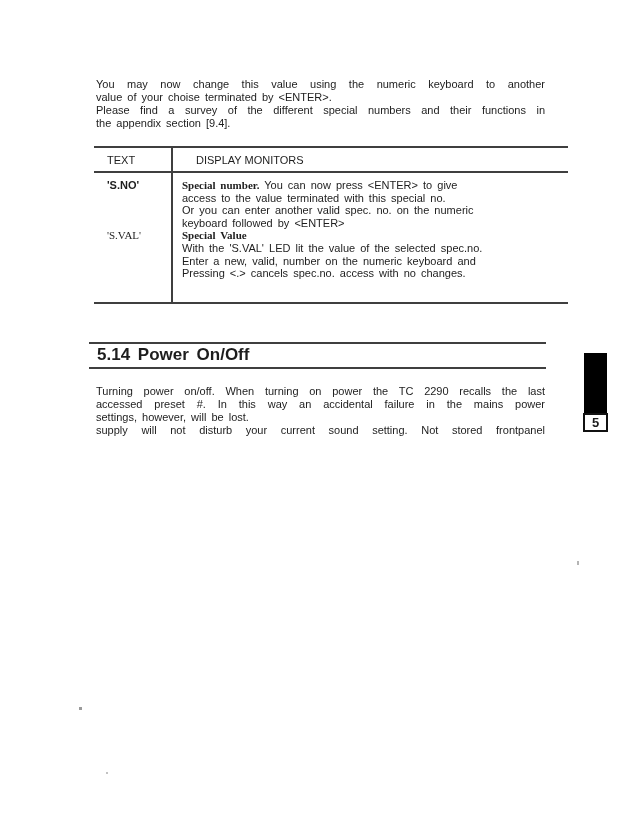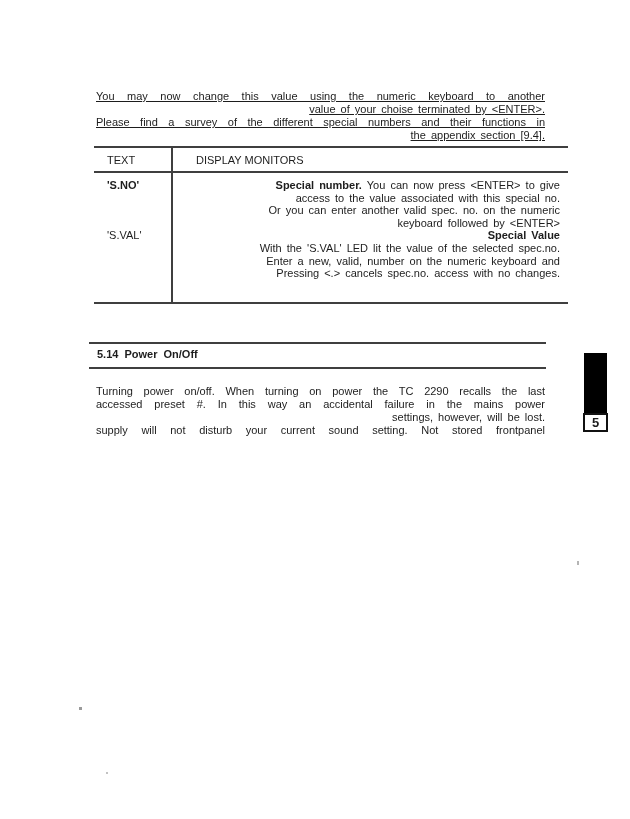--- a/index.html
+++ b/index.html
@@ -8,50 +8,50 @@
     width: 630px;
     height: 819px;
     background: #ffffff;
     font-family: "Liberation Sans", sans-serif;
     font-size: 11px;
     line-height: 13px;
     color: #1d1d1d;
     overflow: hidden;
     -webkit-font-smoothing: antialiased;
   }
-  .b { font-weight: bold; }
-  .line { height: 13px; overflow: visible; word-spacing: 2px; text-align: right; }
+  .b { font-weight: bold; font-family: Liberation Serif, serif; }
+  .line { height: 13px; overflow: visible; word-spacing: 2px; }
   .just { text-align: justify; text-align-last: justify; }
 
   
-  .para1 { position: absolute; left: 96px; top: 90px; width: 449px; text-decoration: underline; }
+  .para1 { position: absolute; left: 96px; top: 78px; width: 449px; }
 
   
   .tbl { position: absolute; left: 94px; top: 146px; width: 474px; height: 158px; }
   .rule { position: absolute; left: 0; width: 100%; height: 2px; background: #3f3f3f; }
   .rule.top { top: 0; }
   .rule.mid { top: 25px; }
   .rule.bot { top: 156px; }
   .vline { position: absolute; left: 77px; top: 0; width: 2px; height: 157px; background: #3f3f3f; }
   .th1 { position: absolute; left: 13px; top: 8px; }
   .th2 { position: absolute; left: 88px; top: 8px; padding-left: 14px; }
   .rowlabel { position: absolute; left: 13px; }
   .rl1 { top: 33px; font-weight: bold; }
-  .rl2 { top: 83px; }
+  .rl2 { top: 83px; font-family: Liberation Serif, serif; }
   .tblbody { position: absolute; left: 88px; top: 33px; width: 378px; line-height: 12.6px; }
   .tblbody .line { height: 12.6px; }
 
   
   .sect { position: absolute; left: 89px; top: 342px; width: 457px; height: 27px; }
   .sect .rule { height: 2px; background: #3f3f3f; }
   .sect .rtop { top: 0; }
   .sect .rbot { top: 25px; }
   .sect h2 {
     position: absolute; left: 8px; top: 6px; margin: 0;
-    font-size: 11px; line-height: 13px; font-weight: bold; word-spacing: 3px;
+    font-size: 17px; line-height: 13px; font-weight: bold; word-spacing: 3px;
   }
 
   
   .para2 { position: absolute; left: 96px; top: 385px; width: 449px; }
 
   
   .tabmark { position: absolute; left: 584px; top: 353px; width: 23px; height: 61px; background: #000000; }
   .pagebox {
     position: absolute; left: 583px; top: 413px; width: 25px; height: 19px;
     box-sizing: border-box; border: 2px solid #111111;
@@ -83,21 +83,21 @@
     <div class="vline"></div>
 
     <div class="th1">TEXT</div>
     <div class="th2">DISPLAY MONITORS</div>
 
     <div class="rowlabel rl1">'S.NO'</div>
     <div class="rowlabel rl2">'S.VAL'</div>
 
     <div class="tblbody">
       <div class="line"><span class="b">Special number.</span> <span>You can now press &lt;ENTER&gt; to give</span></div>
-      <div class="line">access to the value associated with this special no.</div>
+      <div class="line">access to the value terminated with this special no.</div>
       <div class="line">Or you can enter another valid spec. no. on the numeric</div>
       <div class="line">keyboard followed by &lt;ENTER&gt;</div>
       <div class="line b">Special Value</div>
       <div class="line">With the 'S.VAL' LED lit the value of the selected spec.no.</div>
       <div class="line">Enter a new, valid, number on the numeric keyboard and</div>
       <div class="line">Pressing &lt;.&gt; cancels spec.no. access with no changes.</div>
     </div>
   </div>
 
   <div class="sect">

